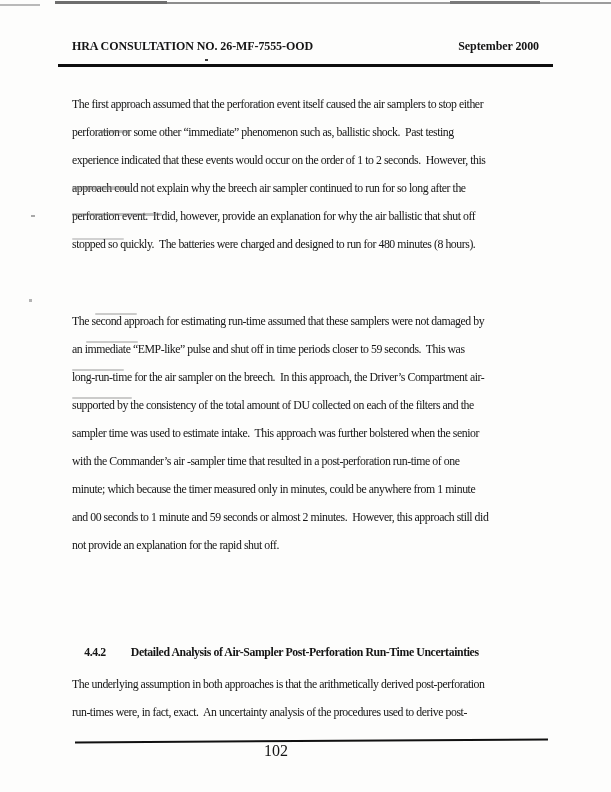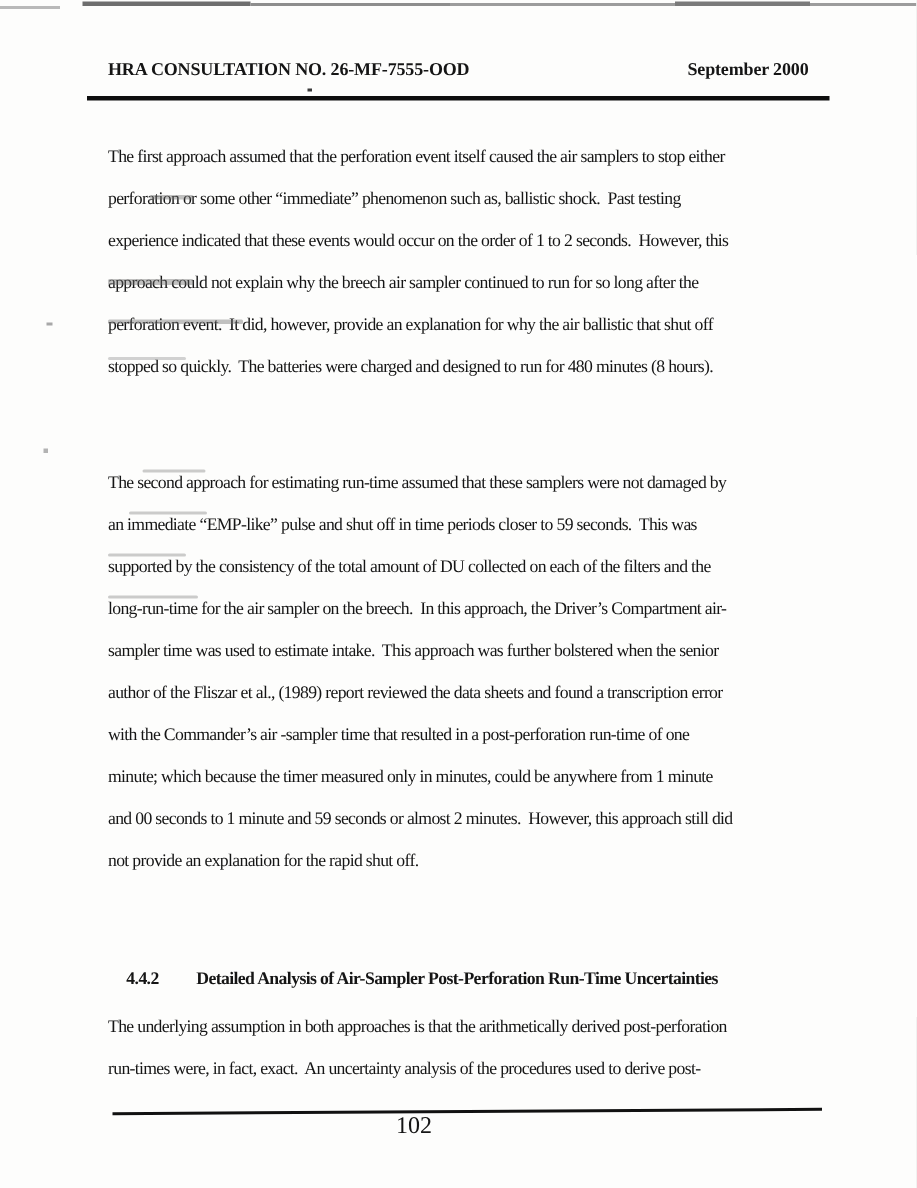--- a/index.html
+++ b/index.html
@@ -94,24 +94,23 @@
     <div class="line">perforation or some other “immediate” phenomenon such as, ballistic shock.  Past testing</div>
     <div class="line">experience indicated that these events would occur on the order of 1 to 2 seconds.  However, this</div>
     <div class="line">approach could not explain why the breech air sampler continued to run for so long after the</div>
     <div class="line">perforation event.  It did, however, provide an explanation for why the air ballistic that shut off</div>
     <div class="line">stopped so quickly.  The batteries were charged and designed to run for 480 minutes (8 hours).</div>
   </div>
 
   <div class="para p2">
     <div class="line">The second approach for estimating run-time assumed that these samplers were not damaged by</div>
     <div class="line">an immediate “EMP-like” pulse and shut off in time periods closer to 59 seconds.  This was</div>
+    <div class="line">long-run-time for the air sampler on the breech.  In this approach, the Driver’s Compartment air-</div>
     <div class="line">supported by the consistency of the total amount of DU collected on each of the filters and the</div>
-    <div class="line">long-run-time for the air sampler on the breech.  In this approach, the Driver’s Compartment air-</div>
     <div class="line">sampler time was used to estimate intake.  This approach was further bolstered when the senior</div>
-    <div class="line">author of the Fliszar et al., (1989) report reviewed the data sheets and found a transcription error</div>
     <div class="line">with the Commander’s air -sampler time that resulted in a post-perforation run-time of one</div>
     <div class="line">minute; which because the timer measured only in minutes, could be anywhere from 1 minute</div>
     <div class="line">and 00 seconds to 1 minute and 59 seconds or almost 2 minutes.  However, this approach still did</div>
     <div class="line">not provide an explanation for the rapid shut off.</div>
   </div>
 
   <div class="section-heading">
     <span class="sec-num">4.4.2</span><span>Detailed Analysis of Air-Sampler Post-Perforation Run-Time Uncertainties</span>
   </div>
 

